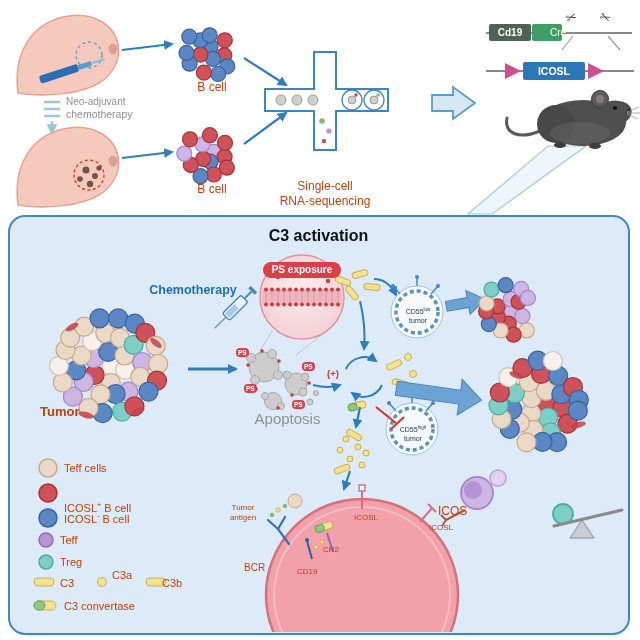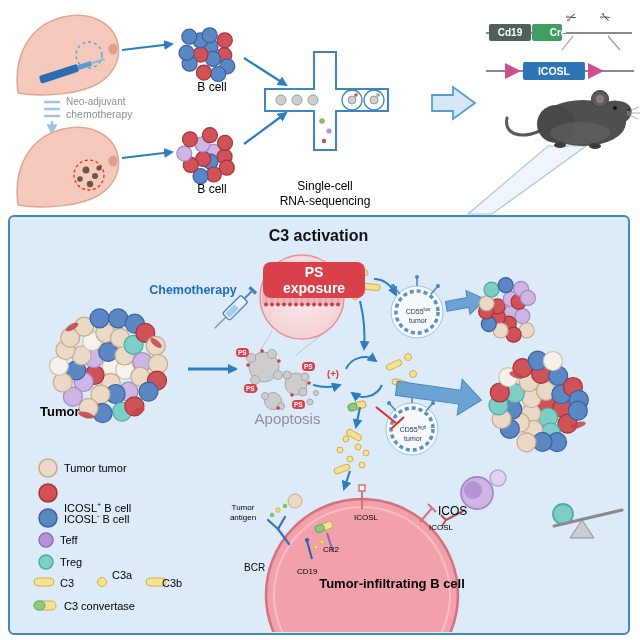--- a/index.html
+++ b/index.html
@@ -1,22 +1,22 @@
 <!DOCTYPE html>
 <html><head>
 <meta charset="utf-8">
 <style>
   html,body{margin:0;padding:0;background:#fff;}
   #fig{position:relative;width:640px;height:640px;background:#ffffff;
        font-family:"Liberation Sans",sans-serif;overflow:hidden;}
   .abs{position:absolute;}
-  .lbl{position:absolute;color:#000000;font-size:11px;line-height:1.15;white-space:nowrap;}
+  .lbl{position:absolute;color:#c2410c;font-size:11px;line-height:1.15;white-space:nowrap;}
   .ctr{text-align:center;white-space:normal;}
   #panel{position:absolute;left:8px;top:215px;width:622px;height:420px;background:#dcebf7;
-         border:2.5px solid #4187c2;border-radius:6px;box-sizing:border-box;overflow:hidden;}
+         border:2.5px solid #4187c2;border-radius:17px;box-sizing:border-box;overflow:hidden;}
   #panel > svg{position:absolute;left:0;top:0;}
   sup{font-size:65%;}
   .ps-badge{position:absolute;background:#d9404a;color:#fff;font-weight:bold;font-size:6.5px;
             padding:0 2px;border-radius:4px;line-height:9px;}
   .scissor{position:absolute;font-size:13px;color:#3f3f3f;}
 </style>
 </head>
 <body>
 
 <div id="fig">
@@ -147,21 +147,21 @@
     </g>
   </svg>
 
   <div class="lbl" style="left:66px;top:96px;color:#8f8f8f;font-size:10px">Neo-adjuvant</div>
   <div class="lbl" style="left:66px;top:108px;color:#8f8f8f;font-size:10.5px">chemotherapy</div>
   <div class="lbl ctr" style="left:182px;top:81px;width:60px;font-size:12px">B cell</div>
   <div class="lbl ctr" style="left:182px;top:183px;width:60px;font-size:12px">B cell</div>
   <div class="lbl ctr" style="left:250px;top:195px;width:150px;font-size:12px">RNA-sequencing</div>
   <div class="lbl ctr" style="left:250px;top:180px;width:150px;font-size:12px">Single-cell</div>
   <div class="lbl ctr" style="left:489px;top:27px;width:42px;color:#fff;font-weight:bold;font-size:10px">Cd19</div>
-  <div class="lbl ctr" style="left:532px;top:27px;width:52px;color:#fff;font-weight:bold;font-size:10px">Cre</div>
+  <div class="lbl ctr" style="left:532px;top:27px;width:52px;color:#fff;font-weight:normal;font-size:10px">Cre</div>
   <div class="lbl ctr" style="left:523px;top:65px;width:62px;color:#fff;font-weight:bold;font-size:10.5px">ICOSL</div>
   <span class="scissor" style="left:566px;top:10px;transform:rotate(-20deg)">✂</span>
   <span class="scissor" style="left:600px;top:10px;transform:rotate(25deg)">✂</span>
 
   <div id="panel">
     <svg id="panel-art" width="617" height="415" viewBox="0 0 617 415">
       <defs>
         <marker id="ab" viewBox="0 0 10 10" refX="8" refY="5" markerUnits="userSpaceOnUse" markerWidth="10" markerHeight="10" orient="auto-start-reverse">
           <path d="M0,0 L10,5 L0,10 Z" fill="#2d7dbf"></path>
         </marker>
@@ -517,21 +517,21 @@
         <rect x="24" y="361" width="20" height="8" rx="4" fill="#f5e291" stroke="#cfae4e"></rect>
         <circle cx="92" cy="365" r="4.5" fill="#f5e291" stroke="#cfae4e"></circle>
         <rect x="136" y="361" width="20" height="8" rx="4" fill="#f5e291" stroke="#cfae4e"></rect>
         <rect x="24" y="384" width="22" height="9" rx="4.5" fill="#f5e291" stroke="#cfae4e"></rect>
         <rect x="24" y="384" width="11" height="9" rx="4.5" fill="#8fc97e" stroke="#5aa86a"></rect>
       </g>
     </svg>
 
     <div class="lbl ctr" style="left:0;top:10px;width:617px;font-size:16px;font-weight:bold;color:#111">C3 activation</div>
     <div class="lbl ctr" style="left:118px;top:66px;width:130px;font-weight:bold;font-size:12.5px;color:#1f6db5">Chemotherapy</div>
-    <div class="lbl ctr" style="left:253px;top:45px;width:78px;background:#d9404a;color:#fff;font-weight:bold;font-size:14px;border-radius:8px;padding:2px 12px">PS exposure</div>
+    <div class="lbl ctr" style="left:253px;top:45px;width:78px;background:#d9404a;color:#fff;font-weight:bold;font-size:10px;border-radius:8px;padding:2px 0">PS exposure</div>
     <div class="lbl" style="left:30px;top:188px;font-weight:bold;font-size:13px">Tumor</div>
     <div class="lbl ctr" style="left:235px;top:193px;width:85px;color:#919191;font-size:15px">Apoptosis</div>
     <div class="lbl" style="left:317px;top:152px;color:#d9342b;font-weight:bold;font-size:9.5px">(+)</div>
 
     <div class="lbl ctr" style="left:379px;top:88px;width:58px;font-size:7px;line-height:9px;color:#1a355c">
       <div><span>CD55</span><sup>low</sup></div>
       <div>tumor</div>
     </div>
     <div class="lbl ctr" style="left:374px;top:206px;width:58px;font-size:7px;line-height:9px;color:#1a355c">
       <div><span>CD55</span><sup>high</sup></div>
@@ -541,28 +541,27 @@
     <div class="lbl ctr" style="left:203px;top:286px;width:60px;font-size:8px;line-height:10px">
       <div>Tumor</div>
       <div>antigen</div>
     </div>
     <div class="lbl" style="left:234px;top:345px;font-size:10px">BCR</div>
     <div class="lbl" style="left:287px;top:350px;font-size:8px">CD19</div>
     <div class="lbl" style="left:313px;top:328px;font-size:8px">CR2</div>
     <div class="lbl ctr" style="left:333px;top:296px;width:46px;font-size:8px">ICOSL</div>
     <div class="lbl" style="left:428px;top:288px;font-size:12px">ICOS</div>
     <div class="lbl" style="left:419px;top:306px;font-size:8px">ICOSL</div>
-    <div class="lbl ctr" style="left:252px;top:360px;width:260px;font-weight:bold;font-size:13px">Tumor-infiltrating B cell</div>
 
     <div class="ps-badge" style="left:226px;top:131px">PS</div>
     <div class="ps-badge" style="left:292px;top:145px">PS</div>
     <div class="ps-badge" style="left:234px;top:167px">PS</div>
     <div class="ps-badge" style="left:282px;top:183px">PS</div>
 
-    <div class="lbl" style="left:54px;top:245px">Tumor tumor</div>
+    <div class="lbl" style="left:54px;top:245px">Teff cells</div>
     <div class="lbl" style="left:54px;top:284px">
       <span>ICOSL</span><sup>+</sup><span> B cell</span>
     </div>
     <div class="lbl" style="left:54px;top:295px">
       <span>ICOSL</span><sup>-</sup><span> B cell</span>
     </div>
     <div class="lbl" style="left:50px;top:317px">Teff</div>
     <div class="lbl" style="left:50px;top:339px">Treg</div>
     <div class="lbl" style="left:50px;top:360px">C3</div>
     <div class="lbl" style="left:102px;top:352px">C3a</div>

